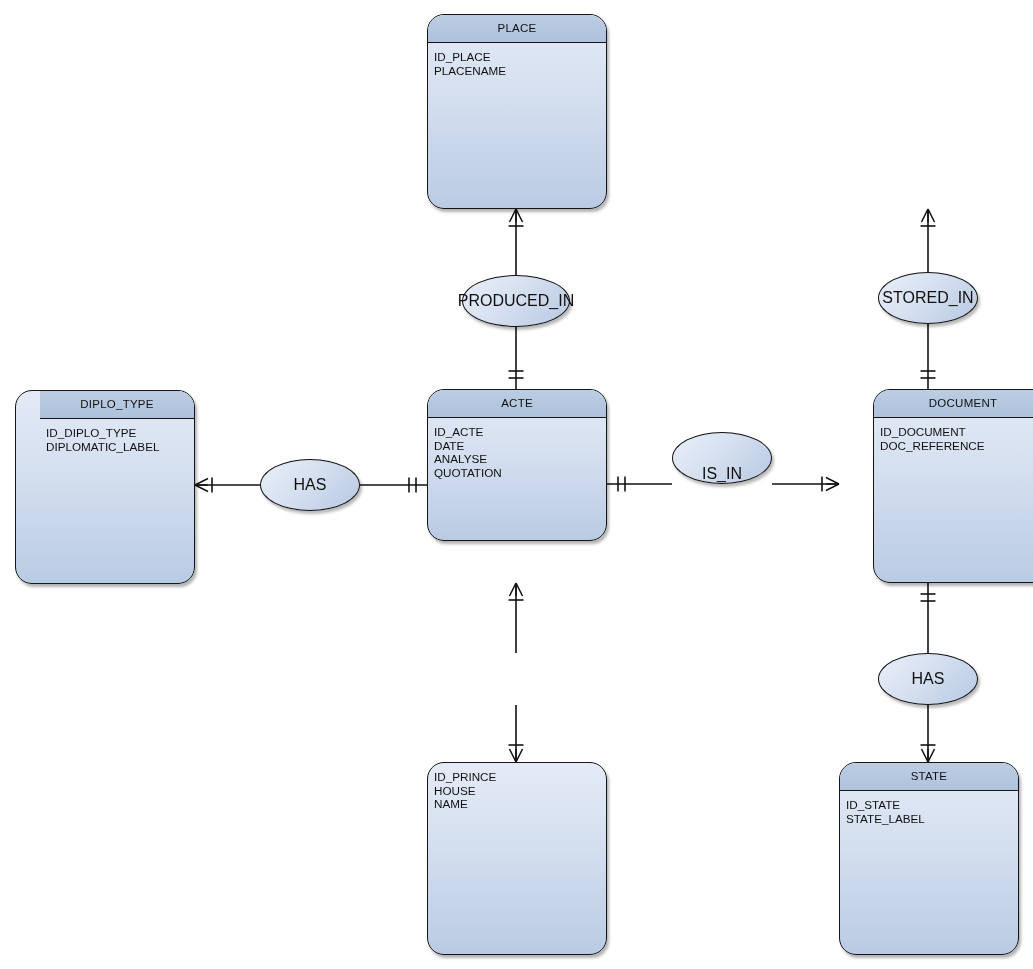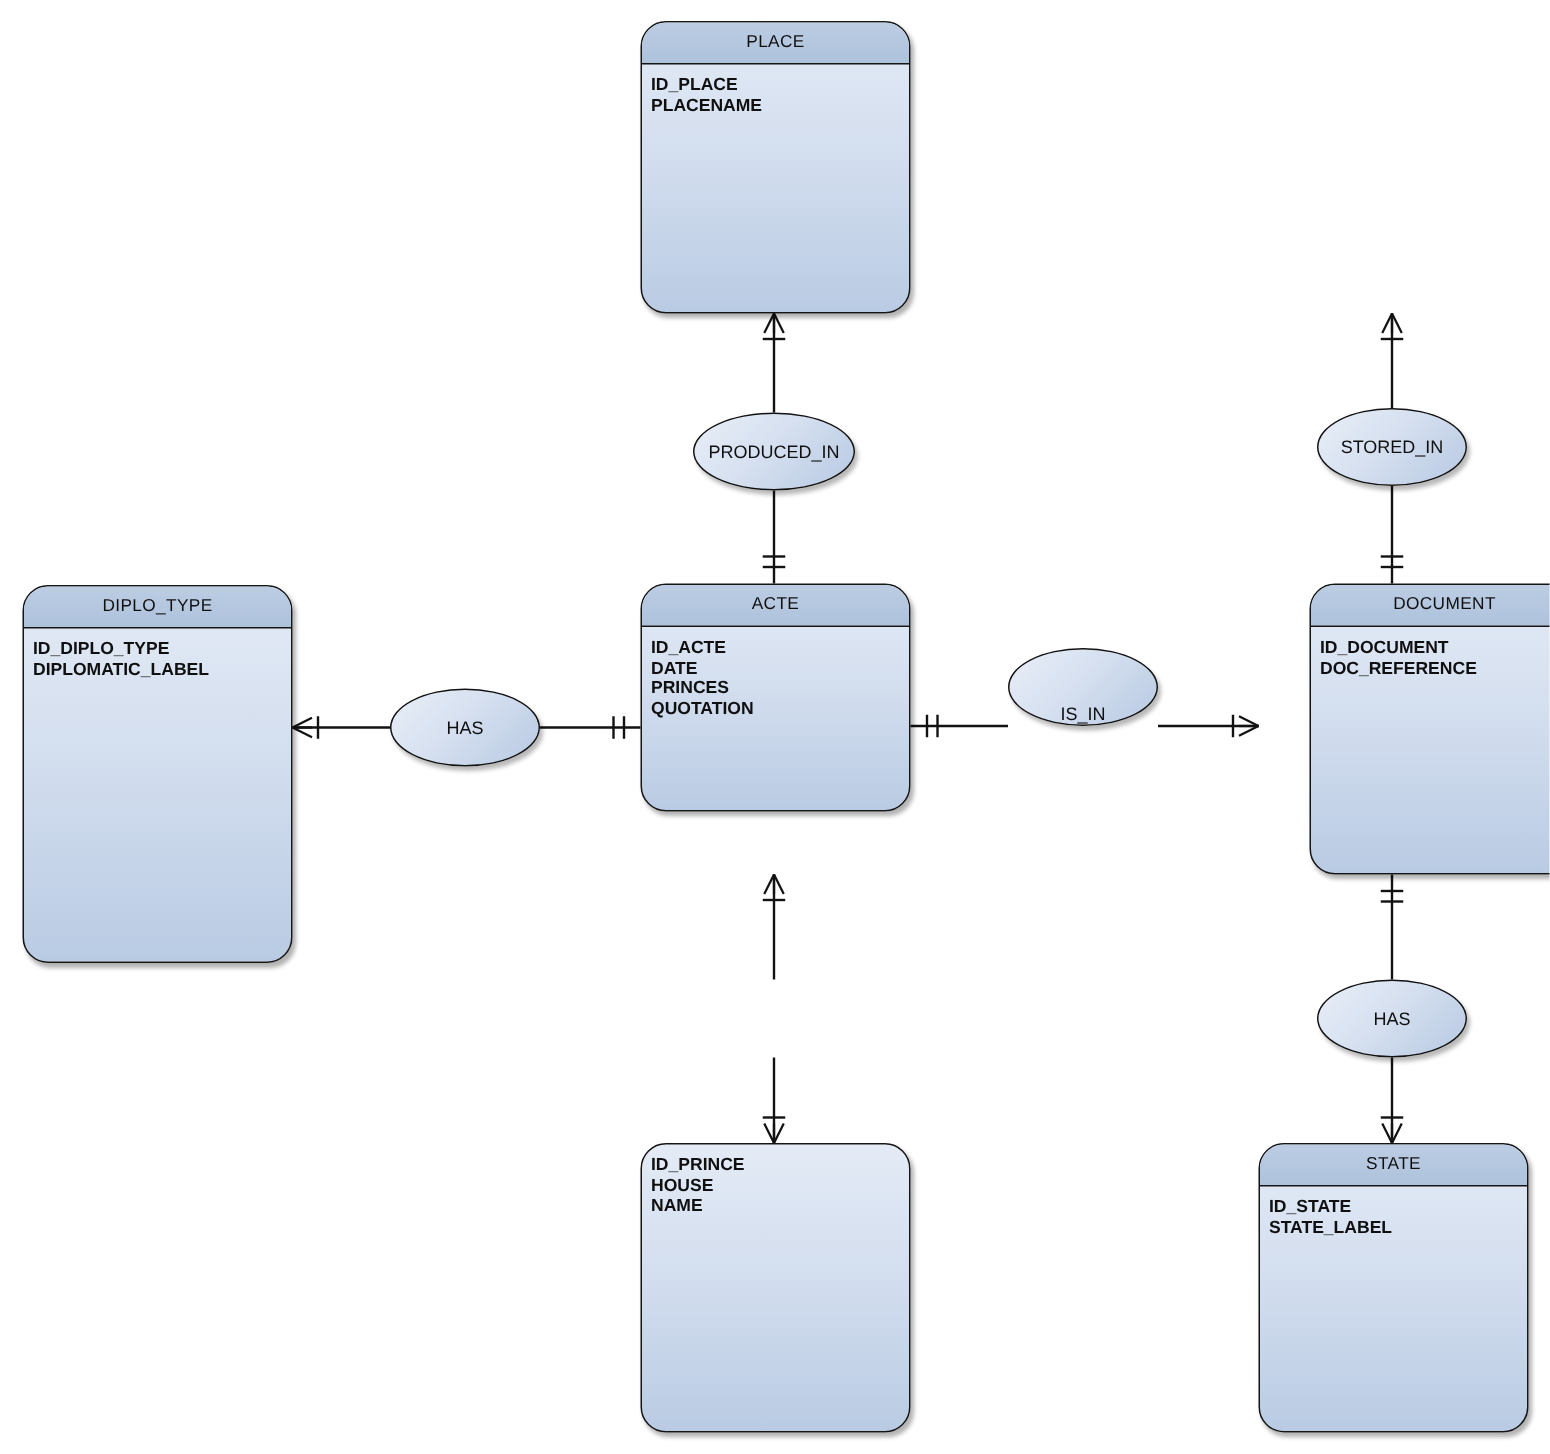--- a/index.html
+++ b/index.html
@@ -9,29 +9,29 @@
   #edges{position:absolute;left:0;top:0;width:1033px;height:969px;}
 
   .entity{position:absolute;box-sizing:border-box;
           border:1.3px solid #151515;border-radius:17px;
           background:linear-gradient(180deg,#e4ebf6 0%,#cfdbed 55%,#b9cbe3 100%);
           box-shadow:2px 3px 3px rgba(0,0,0,.30);overflow:hidden;}
   .entity .hdr{height:27px;line-height:27px;text-align:center;
           background:linear-gradient(180deg,#bccde3 0%,#aec2dc 100%);
           border-bottom:1.3px solid #151515;
           font-size:11.5px;color:#101010;letter-spacing:.25px;}
-  .entity .attrs{padding:7px 0 0 6px;font-weight:bold;}
+  .entity .attrs{padding:7px 0 0 6px;}
   .entity .attrs div{font-size:11.7px;line-height:13.6px;color:#101010;white-space:nowrap;}
 
   .rel{position:absolute;box-sizing:border-box;
        border:1.4px solid #121212;border-radius:50%;
        background:linear-gradient(135deg,#e9eff8 0%,#d6e0f0 45%,#b7c9e2 100%);
        box-shadow:2px 3px 3px rgba(0,0,0,.28);
        display:flex;align-items:center;justify-content:center;}
-  .rel span{font-size:12px;color:#101010;white-space:nowrap;}
+  .rel span{font-size:16px;color:#101010;white-space:nowrap;}
 </style>
 </head>
 <body>
 
 <div id="canvas">
   <svg id="edges" viewBox="0 0 1033 969" xmlns="http://www.w3.org/2000/svg">
       <g>
         <line x1="516" y1="209" x2="516" y2="275" stroke="#121212" stroke-width="1.6"></line>
         <line x1="516" y1="209" x2="522.5" y2="222" stroke="#121212" stroke-width="1.5"></line>
         <line x1="516" y1="209" x2="516" y2="222" stroke="#121212" stroke-width="1.5"></line>
@@ -106,33 +106,33 @@
         <line x1="935.5" y1="745" x2="920.5" y2="745" stroke="#121212" stroke-width="1.6"></line>
       </g>
     </svg>
 <div class="entity" style="left: 427px; top: 14px; width: 180px; height: 195px;">
       <div class="hdr">PLACE</div>
       <div class="attrs">
         <div>ID_PLACE</div>
         <div>PLACENAME</div>
       </div>
     </div>
-    <div class="entity" style="left: 15px; top: 390px; width: 180px; height: 252px;">
+    <div class="entity" style="left: 15px; top: 390px; width: 180px; height: 194px; padding-left: 24px;">
       <div class="hdr">DIPLO_TYPE</div>
       <div class="attrs">
         <div>ID_DIPLO_TYPE</div>
         <div>DIPLOMATIC_LABEL</div>
       </div>
     </div>
     <div class="entity" style="left: 427px; top: 389px; width: 180px; height: 152px;">
       <div class="hdr">ACTE</div>
       <div class="attrs">
         <div>ID_ACTE</div>
         <div>DATE</div>
-        <div>PRINCES</div>
+        <div>ANALYSE</div>
         <div>QUOTATION</div>
       </div>
     </div>
     <div class="entity" style="left: 839px; top: 389px; width: 180px; height: 194px; margin-left: 34px;">
       <div class="hdr">DOCUMENT</div>
       <div class="attrs">
         <div>ID_DOCUMENT</div>
         <div>DOC_REFERENCE</div>
       </div>
     </div>

